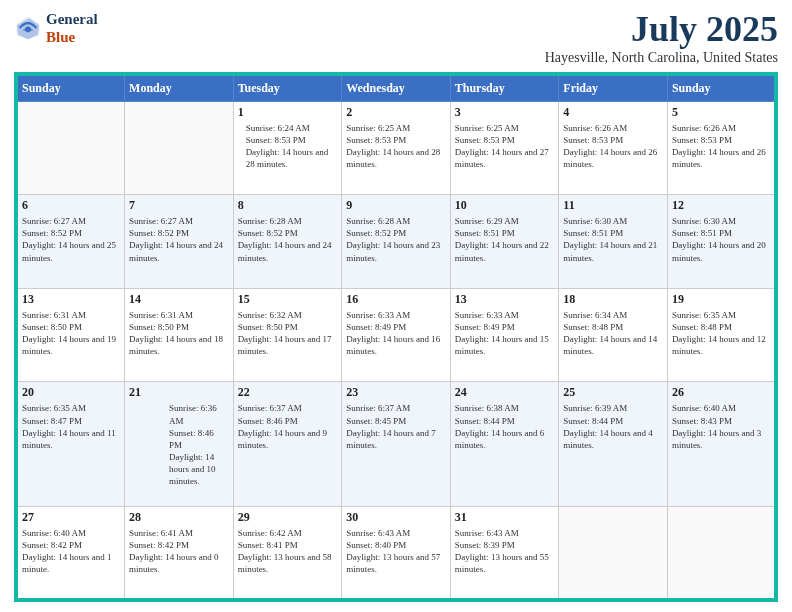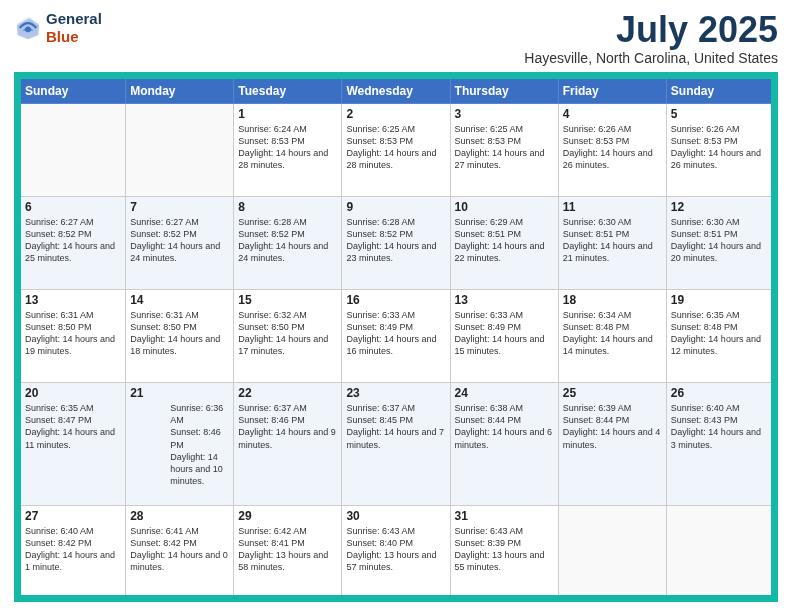--- a/index.html
+++ b/index.html
@@ -9,20 +9,21 @@
       width: 792px;
       height: 612px;
       overflow: hidden;
     }
     .page {
       width: 792px;
       height: 612px;
       padding: 10px 14px 10px 14px;
       display: flex;
       flex-direction: column;
+      font-family: Liberation Serif, serif;
     }
     .header {
       display: flex;
       justify-content: space-between;
       align-items: flex-start;
       margin-bottom: 6px;
     }
     .logo {
       display: flex;
       align-items: center;
@@ -50,21 +51,21 @@
       font-weight: bold;
       color: #1a3a5c;
       line-height: 1.1;
     }
     .subtitle {
       font-size: 14px;
       color: #333;
     }
     .calendar {
       flex: 1;
-      border: 7px solid #14b8a6;
+      border: 4px solid #14b8a6;
       border-collapse: collapse;
       width: 100%;
       table-layout: fixed;
     }
     .calendar th {
       background: #3a6fc4;
       color: #fff;
       font-size: 12px;
       font-weight: bold;
       padding: 5px 4px;
@@ -135,21 +136,21 @@
           <th>Friday</th>
           <th>Sunday</th>
         </tr>
     </thead>
     <tbody id="calendar-body">
     <tr class="row-white">
           <td class="empty"></td>
           <td class="empty"></td>
           <td>
             <div class="day-number">1</div>
-            <div class="day-info" style="white-space: pre-line;">Sunrise: 6:24 AM
+            <div class="day-info" style="white-space: pre-line; margin-left: 8px;">Sunrise: 6:24 AM
 Sunset: 8:53 PM
 Daylight: 14 hours and 28 minutes.</div>
           </td>
           <td>
             <div class="day-number">2</div>
             <div class="day-info" style="white-space: pre-line;">Sunrise: 6:25 AM
 Sunset: 8:53 PM
 Daylight: 14 hours and 28 minutes.</div>
           </td>
           <td>

